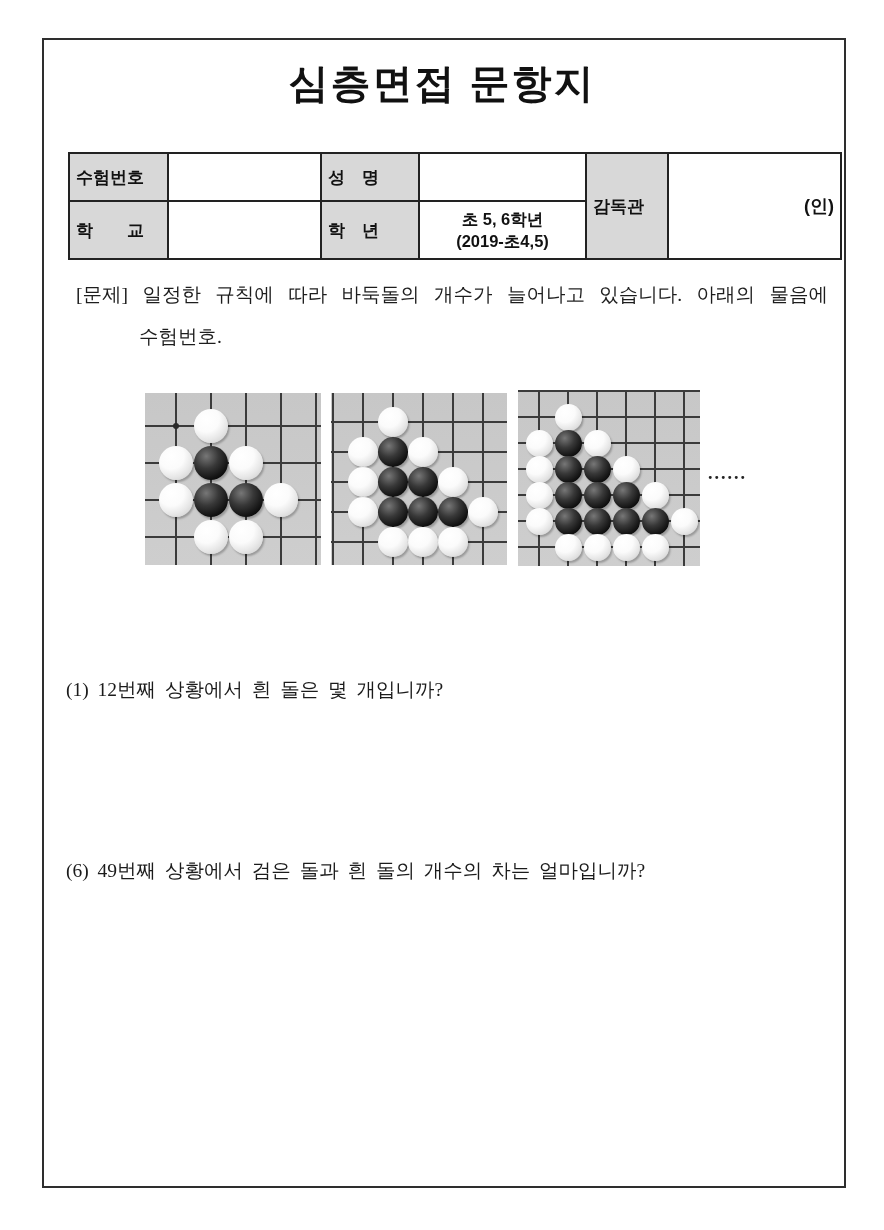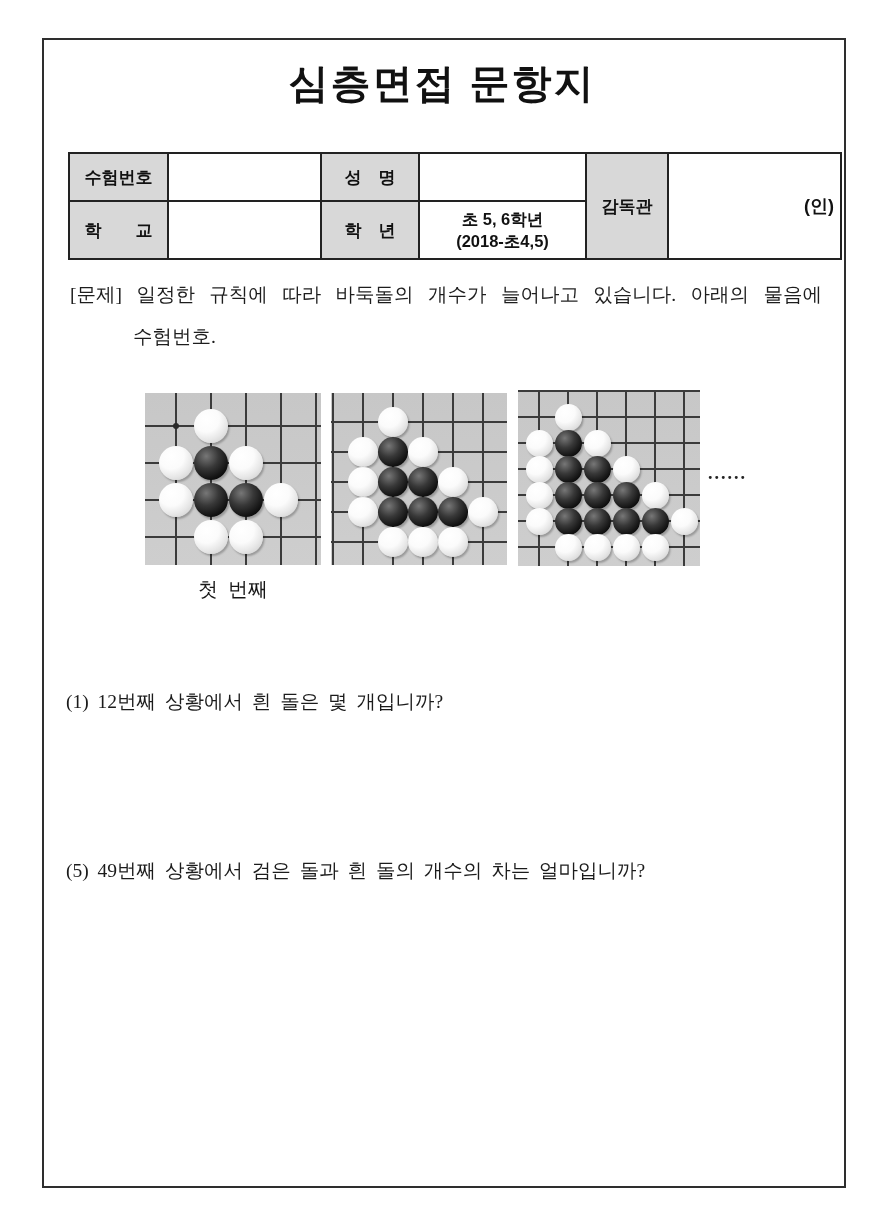--- a/index.html
+++ b/index.html
@@ -6,43 +6,43 @@
   .sheet{position:relative;width:884px;height:1230px;background:#ffffff;overflow:hidden;
          font-family:"Liberation Serif","DejaVu Serif",serif;color:#1d1d1d;}
   .frame{position:absolute;left:42px;top:38px;width:800px;height:1146px;border:2px solid #2e2e2e;}
   .title{position:absolute;left:0;top:56px;width:884px;text-align:center;
          font-family:"Liberation Sans","DejaVu Sans",sans-serif;font-weight:800;
          font-size:40px;letter-spacing:2px;color:#111;}
   
   table.info{position:absolute;left:68px;top:152px;border-collapse:collapse;table-layout:fixed;
          font-family:"Liberation Sans","DejaVu Sans",sans-serif;font-size:17px;font-weight:700;color:#111;}
   table.info td{border:2px solid #222;padding:0 6px;vertical-align:middle;}
-  td.lbl{background:#d8d8d8;text-align:center;}
+  td.lbl{background:#d8d8d8;}
   td.val{background:#ffffff;}
   td.seal{text-align:right;padding-right:8px;font-size:18px;}
   td.grade{text-align:center;font-size:16.5px;line-height:1.35;}
   tr.r1{height:48px;} tr.r2{height:58px;}
   
-  .problem{position:absolute;left:70px;top:283px;width:752px;font-size:19.5px;line-height:24px;}
+  .problem{position:absolute;left:76px;top:283px;width:752px;font-size:19.5px;line-height:24px;}
   .p-just{text-align:justify;text-align-last:justify;}
   .p-indent{margin-top:18px;margin-left:63px;}
   
   .figure{position:absolute;}
   .board{position:relative;background:linear-gradient(180deg,#c7c7c7,#cecece);overflow:hidden;}
   .vline{position:absolute;top:0;bottom:0;width:2px;background:#3b3b3b;}
   .hline{position:absolute;left:0;right:0;height:2px;background:#3b3b3b;}
   .star{position:absolute;width:6px;height:6px;background:#2a2a2a;border-radius:50%;}
   .stone{position:absolute;border-radius:50%;box-shadow:1.5px 2px 2px rgba(0,0,0,0.25);}
   .stone.white{background:radial-gradient(circle at 36% 30%, #ffffff 0%, #fbfbfb 40%, #e7e7e7 65%, #c6c6c6 100%);}
   .stone.black{background:radial-gradient(circle at 36% 30%, #777777 0%, #383838 38%, #111111 72%, #000000 100%);}
   .fig-label{margin-top:11px;text-align:center;font-size:20px;word-spacing:5px;color:#161616;}
   .ellipsis{position:absolute;left:708px;top:463px;font-weight:700;font-size:18px;letter-spacing:2px;color:#222;}
   
   .question{position:absolute;left:66px;font-size:19.5px;word-spacing:4px;color:#1b1b1b;}
-  .q1{top:676px;margin-top:12px;} .q2{top:857px;}
+  .q1{top:676px;} .q2{top:857px;}
 </style>
 </head>
 <body>
 
 <div class="sheet">
   <div class="frame"></div>
 
   <div class="title">심층면접 문항지</div>
 
   <table class="info">
@@ -62,21 +62,21 @@
       <td class="val"></td>
       <td class="lbl" rowspan="2">감독관</td>
       <td class="val seal" rowspan="2">(인)</td>
     </tr>
     <tr class="r2">
       <td class="lbl">학　　교</td>
       <td class="val"></td>
       <td class="lbl">학　년</td>
       <td class="val grade">
         <div>초 5, 6학년</div>
-        <div>(2018-초4,5)</div>
+        <div>(2019-초4,5)</div>
       </td>
     </tr>
   </tbody>
     </table>
 
   <div class="problem">
     <div class="p-just">
       <span>[문제]</span>
       <span>일정한 규칙에 따라 바둑돌의 개수가 늘어나고 있습니다. 아래의 물음에</span>
     </div>
@@ -99,21 +99,20 @@
         <div class="stone white" style="left: 14px; top: 53px; height: 34px; width: 34px;"></div>
         <div class="stone black" style="left: 49px; top: 53px; height: 34px; width: 34px;"></div>
         <div class="stone white" style="left: 84px; top: 53px; height: 34px; width: 34px;"></div>
         <div class="stone white" style="left: 14px; top: 90px; height: 34px; width: 34px;"></div>
         <div class="stone black" style="left: 49px; top: 90px; height: 34px; width: 34px;"></div>
         <div class="stone black" style="left: 84px; top: 90px; height: 34px; width: 34px;"></div>
         <div class="stone white" style="left: 119px; top: 90px; height: 34px; width: 34px;"></div>
         <div class="stone white" style="left: 49px; top: 127px; height: 34px; width: 34px;"></div>
         <div class="stone white" style="left: 84px; top: 127px; height: 34px; width: 34px;"></div>
       </div>
-    <div class="fig-label">첫 번째</div>
   </div>
 
   <div class="figure" style="left:331px;top:393px;width:176px;">
     <div class="board" style="width:176px;height:172px;">
         <div class="vline" style="left: 1px;"></div>
         <div class="vline" style="left: 31px;"></div>
         <div class="vline" style="left: 61px;"></div>
         <div class="vline" style="left: 91px;"></div>
         <div class="vline" style="left: 121px;"></div>
         <div class="vline" style="left: 151px;"></div>
@@ -178,14 +177,14 @@
         <div class="stone white" style="left: 36.5px; top: 143.5px; height: 27px; width: 27px;"></div>
         <div class="stone white" style="left: 65.5px; top: 143.5px; height: 27px; width: 27px;"></div>
         <div class="stone white" style="left: 94.5px; top: 143.5px; height: 27px; width: 27px;"></div>
         <div class="stone white" style="left: 123.5px; top: 143.5px; height: 27px; width: 27px;"></div>
       </div>
   </div>
 
   <div class="ellipsis">......</div>
 
   <div class="question q1">(1) 12번째 상황에서 흰 돌은 몇 개입니까?</div>
-  <div class="question q2">(5) 49번째 상황에서 검은 돌과 흰 돌의 개수의 차는 얼마입니까?</div>
+  <div class="question q2">(6) 49번째 상황에서 검은 돌과 흰 돌의 개수의 차는 얼마입니까?</div>
 </div>
 
 </body></html>

